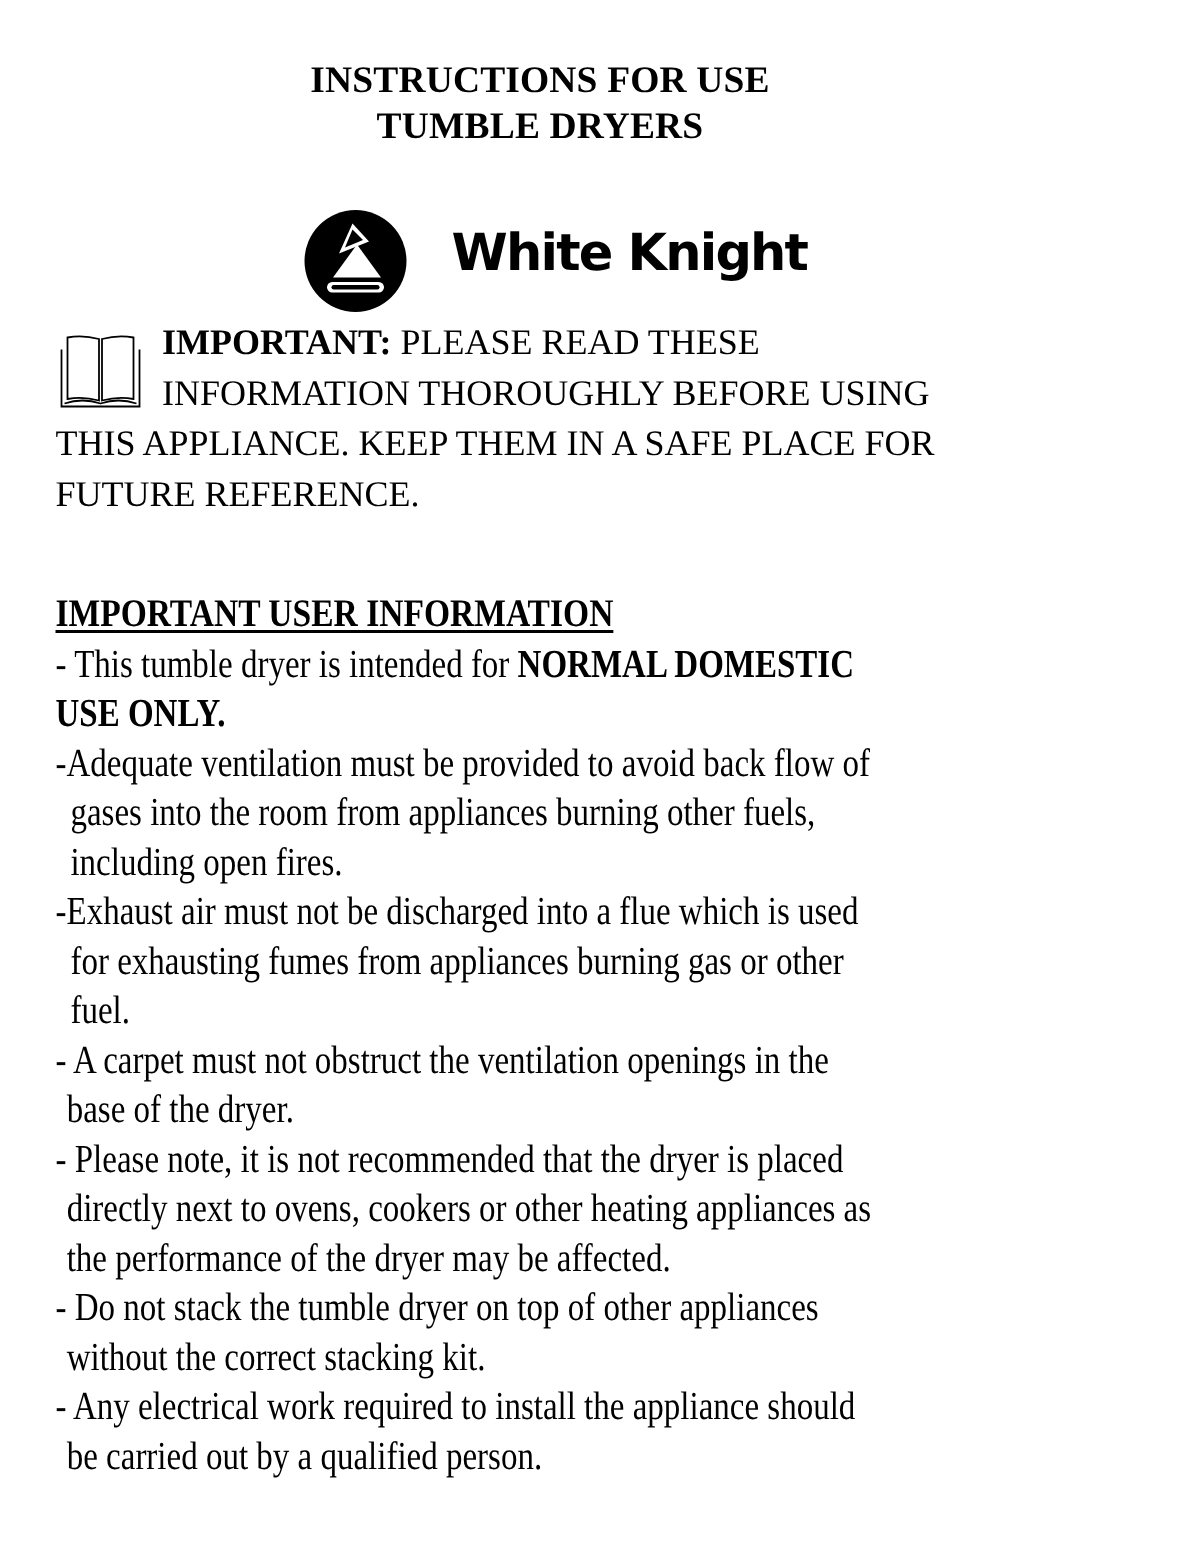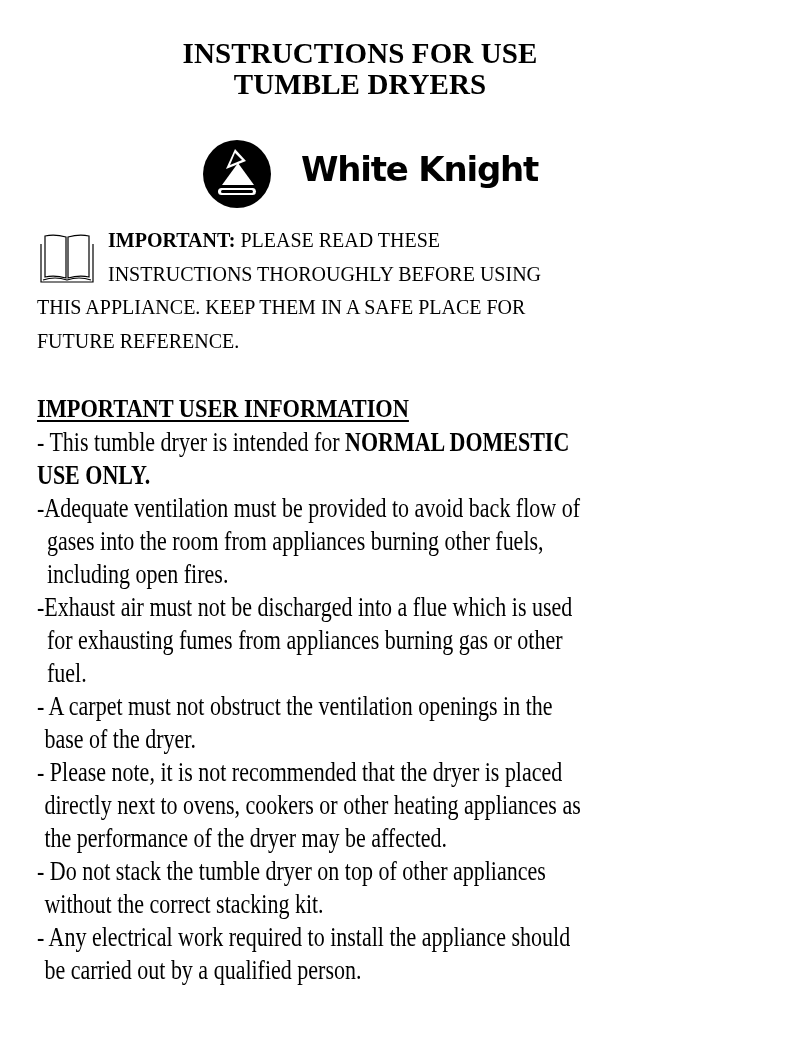--- a/index.html
+++ b/index.html
@@ -2,34 +2,34 @@
 <html><head>
 <meta charset="utf-8">
 <style>
   html, body { margin: 0; padding: 0; background: #ffffff; }
   body {
     width: 802px; height: 1037px; position: relative; overflow: hidden;
     font-family: "Liberation Serif", serif; color: #000;
   }
   .title {
     position: absolute; left: 0; width: 720px; top: 38px;
-    text-align: center; font-weight: bold; font-size: 29px; line-height: 31px;
+    text-align: center; font-weight: bold; font-size: 25px; line-height: 31px;
     letter-spacing: 0.1px;
   }
   .title div { white-space: nowrap; }
   .logo { position: absolute; left: 202px; top: 139px; width: 300px; height: 72px; }
   .logo-mark { position: absolute; left: 0; top: 0; width: 70px; height: 70px; }
   .logo-word {
     position: absolute; left: 83px; top: 10px;
     font-family: "DejaVu Sans", sans-serif; font-weight: bold; font-size: 34px;
     letter-spacing: -1.2px; white-space: nowrap; margin-left: 16px;
   }
   .intro {
-    position: absolute; left: 37px; top: 224px; width: 740px;
-    font-size: 20px; line-height: 33.5px;
+    position: absolute; left: 37px; top: 213px; width: 740px;
+    font-size: 24px; line-height: 33.5px;
   }
   .intro .line { white-space: nowrap; }
   .intro .indent { padding-left: 71px; }
   .book { position: absolute; left: 0px; top: 6px; width: 60px; height: 58px; }
   .heading {
     position: absolute; left: 37px; top: 392px;
     font-weight: bold; font-size: 26px; line-height: 33px;
     text-decoration: underline; text-underline-offset: 3px; text-decoration-thickness: 2px;
     transform: scaleX(0.86); transform-origin: left top; white-space: nowrap;
   }
@@ -69,21 +69,21 @@
 <div class="intro">
   <svg class="book" viewBox="0 0 60 58">
     <g fill="none" stroke="#000" stroke-width="1.2">
       <path d="M4 14 L4 52 L56 52 L56 14"></path>
       <path d="M8 6 Q18 4 29 7 L29 48 Q18 45 8 47 Z"></path>
       <path d="M52 6 Q42 4 31 7 L31 48 Q42 45 52 47 Z"></path>
       <path d="M6 50 Q18 46 30 50 Q42 46 54 50"></path>
     </g>
   </svg>
   <div class="line indent"><b>IMPORTANT:</b><span> PLEASE READ THESE</span></div>
-  <div class="line indent">INSTRUCTIONS THOROUGHLY BEFORE USING</div>
+  <div class="line indent">INFORMATION THOROUGHLY BEFORE USING</div>
   <div class="line">THIS APPLIANCE. KEEP THEM IN A SAFE PLACE FOR</div>
   <div class="line">FUTURE REFERENCE.</div>
 </div>
 
 <div class="heading">IMPORTANT USER INFORMATION</div>
 
 <div class="list">
   <div>
     <div class="row"><span>- This tumble dryer is intended for </span><b>NORMAL DOMESTIC</b></div>
     <div class="row"><b>USE ONLY.</b></div>

